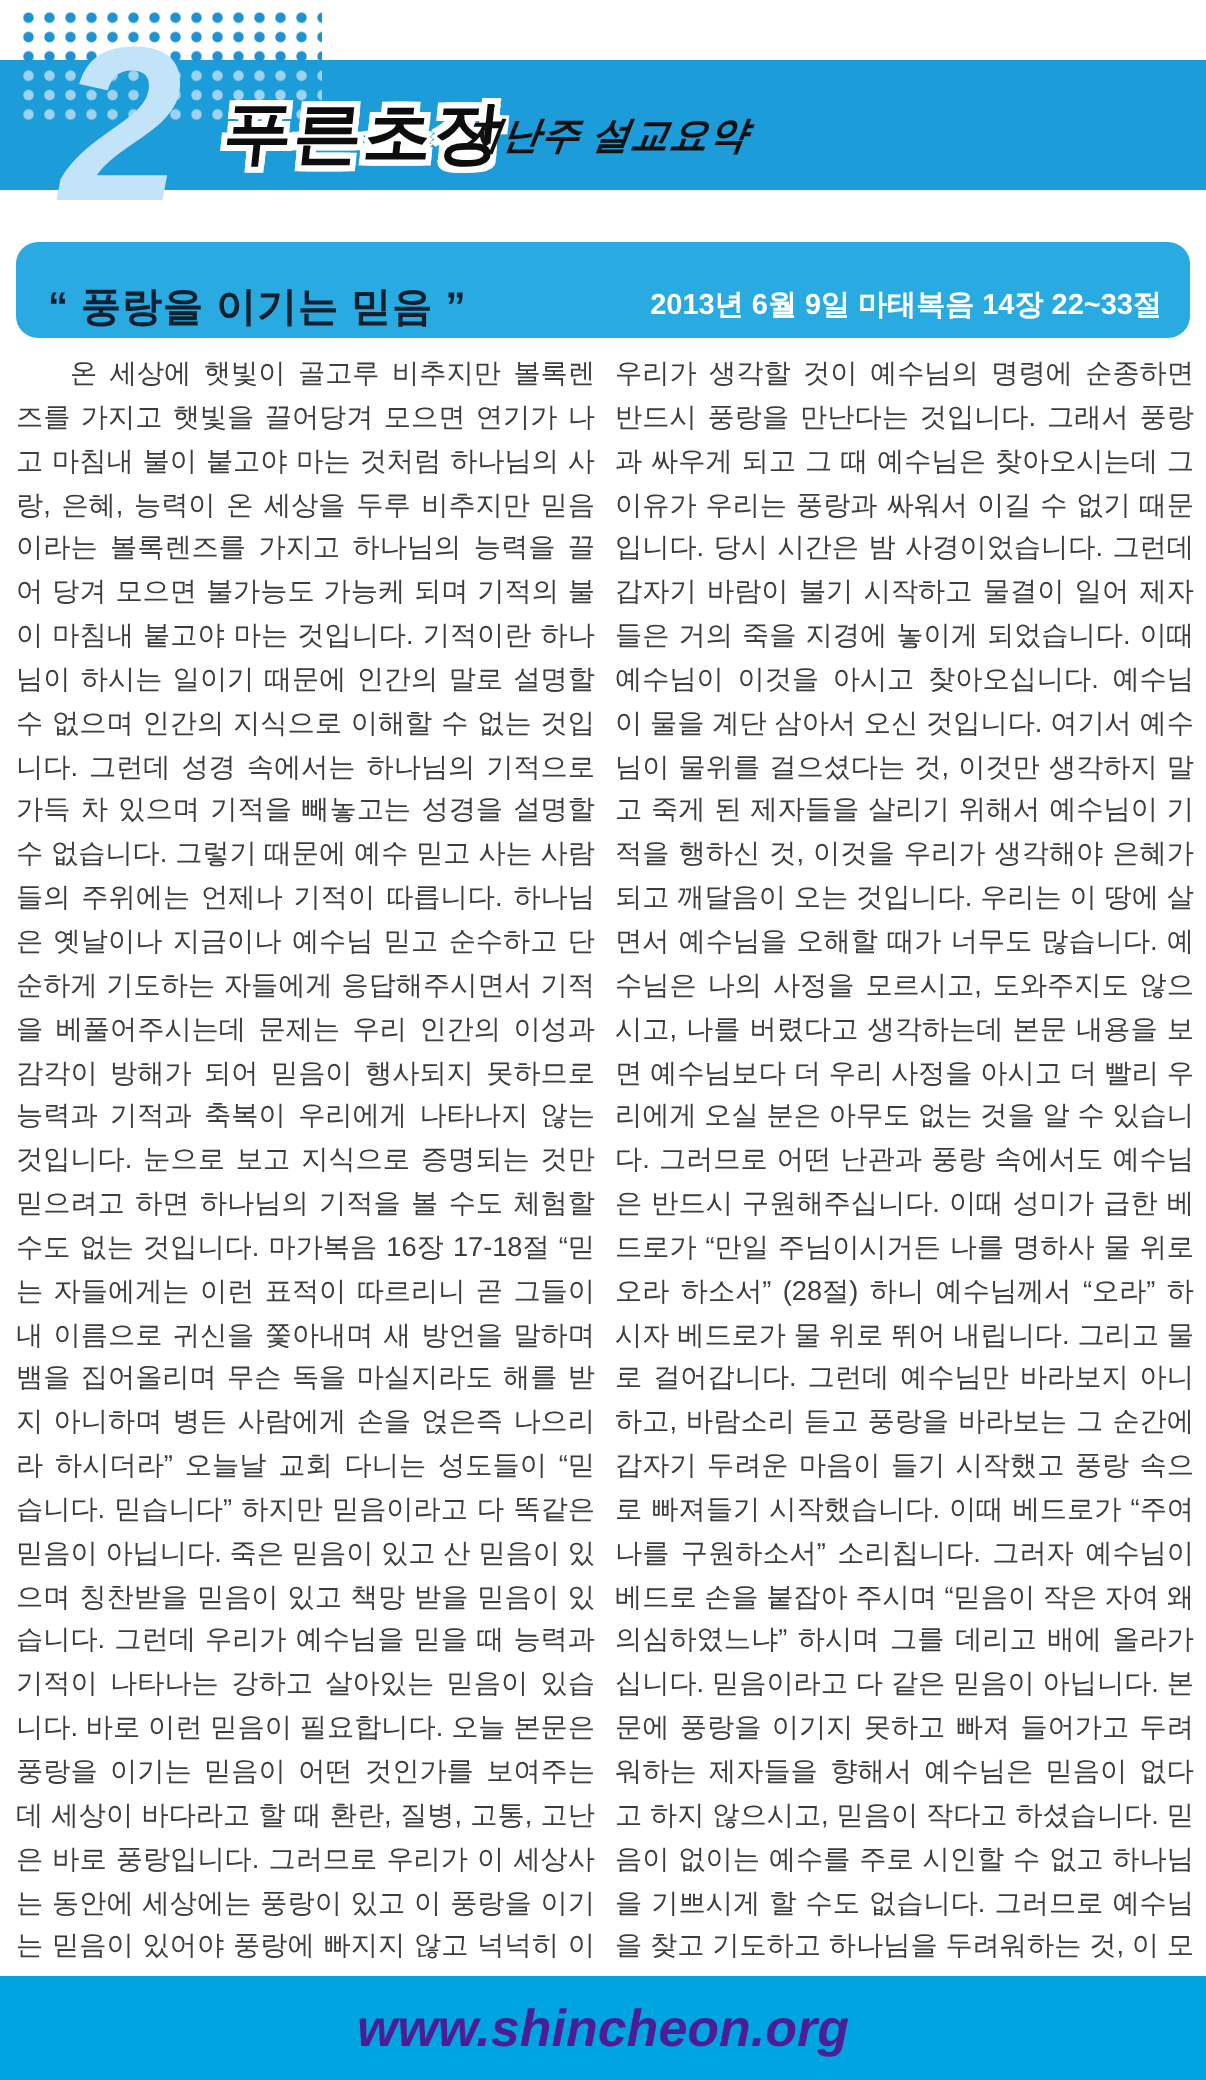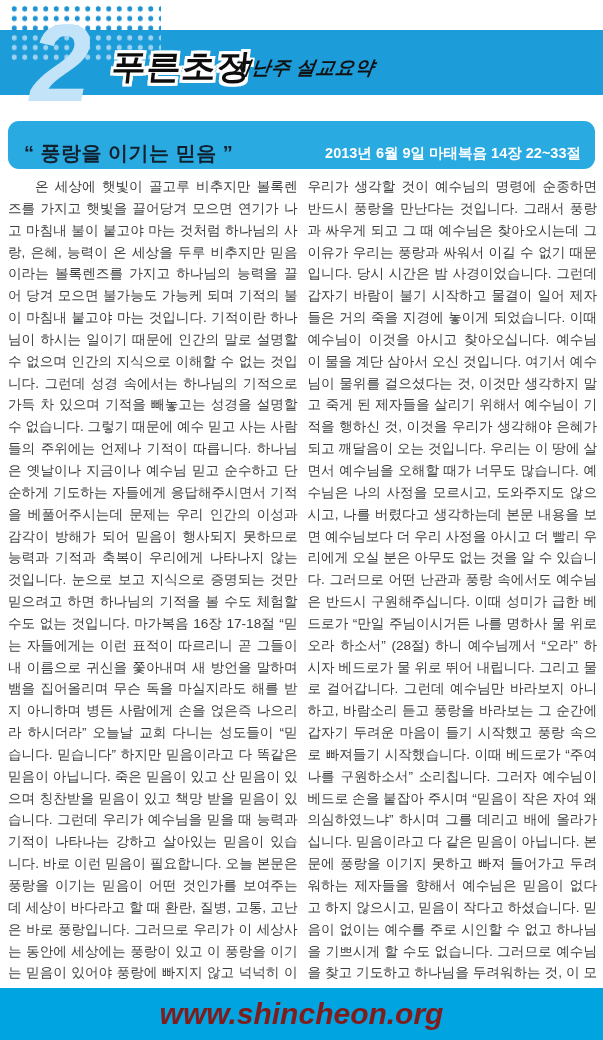--- a/index.html
+++ b/index.html
@@ -91,21 +91,21 @@
   }
   .col.indent { text-indent: 27px; }
 
   
   .footer {
     position: absolute; left: 0; bottom: 0; width: 100%; height: 52px;
     background: #00a4e0;
     display: flex; align-items: center; justify-content: center;
   }
   .website {
-    color: #7f1d1d; font-size: 30px; font-weight: 800; font-style: italic;
+    color: #4c1d95; font-size: 26px; font-weight: 800; font-style: italic;
     letter-spacing: 0px;
   }
 </style>
 </head>
 <body>
 
 <div class="page">
 
   <div class="header">
     <div class="band"></div>

